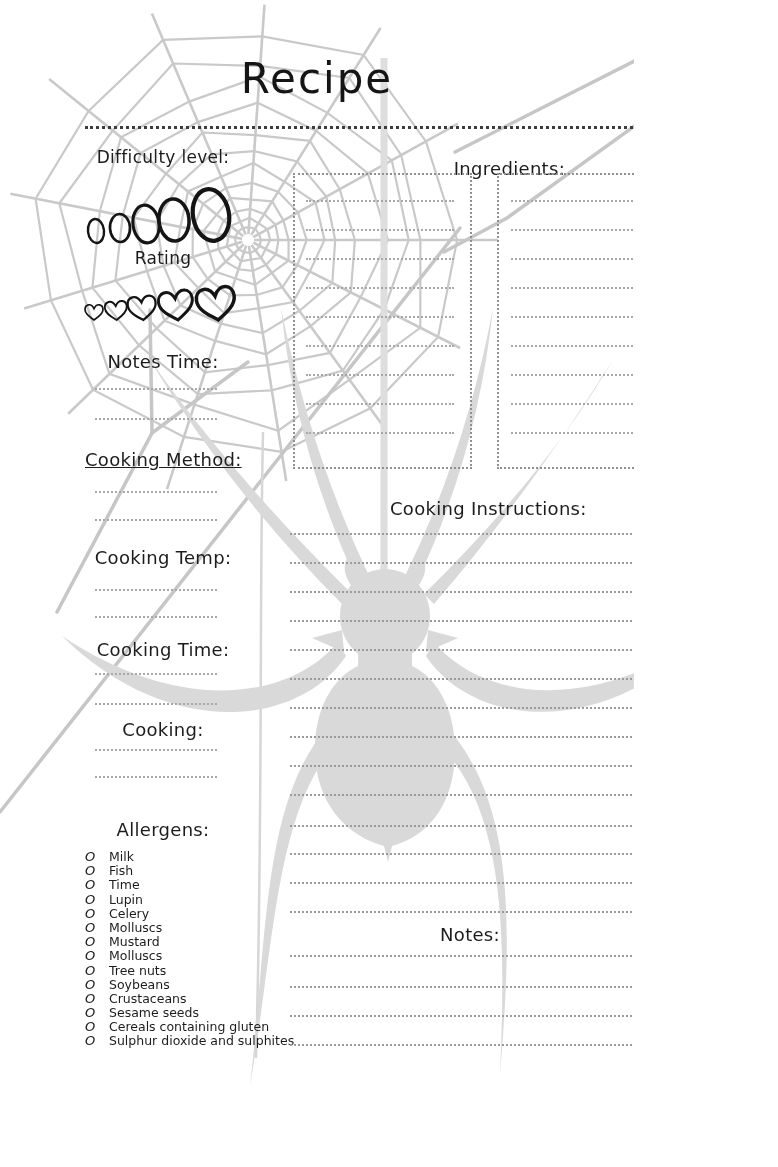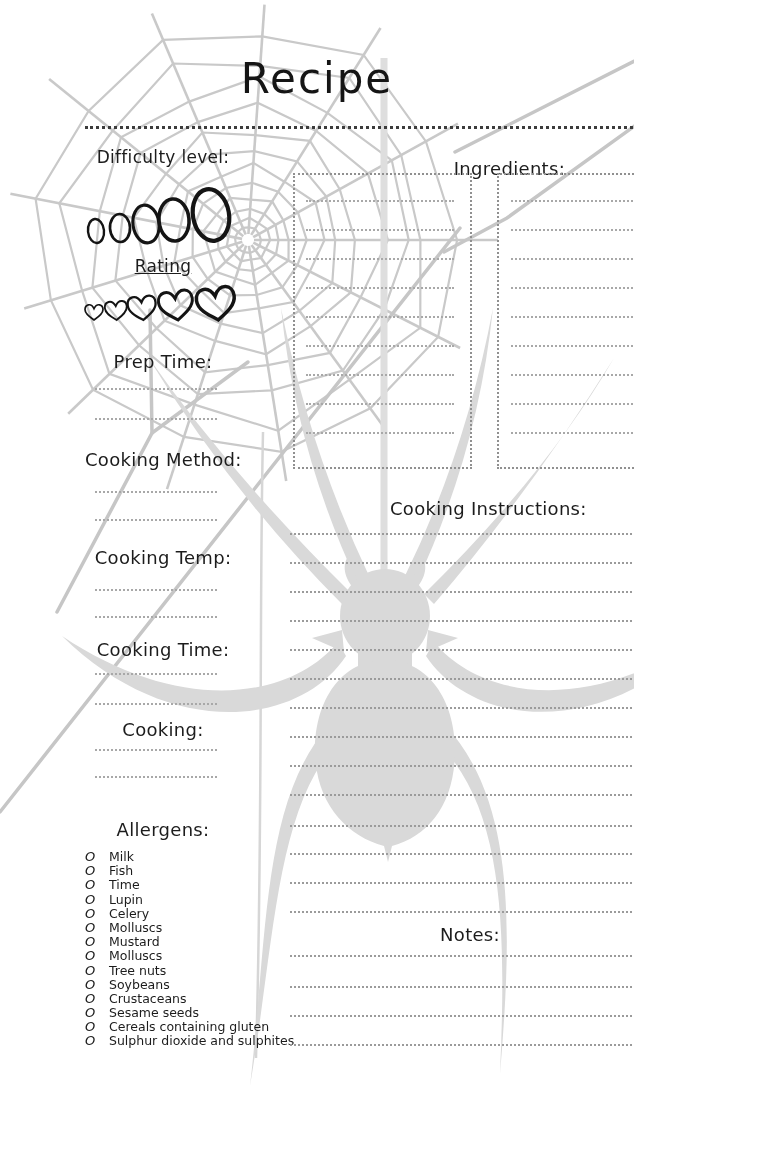--- a/index.html
+++ b/index.html
@@ -109,31 +109,31 @@
 
   <div class="fg label small" style="left:75px;top:147px;width:176px;">Difficulty level:</div>
   <svg class="fg" style="left:78px;top:184px;" width="160" height="66" viewBox="0 0 160 66" id="difficulty-svg">
       <ellipse cx="18" cy="47" rx="8" ry="12" fill="none" stroke="#141414" stroke-width="2.4" transform="rotate(-6 18 47)"></ellipse>
       <ellipse cx="42" cy="44" rx="10" ry="14" fill="none" stroke="#141414" stroke-width="2.7" transform="rotate(-3 42 44)"></ellipse>
       <ellipse cx="68" cy="40" rx="13" ry="19" fill="none" stroke="#141414" stroke-width="3.1" transform="rotate(-8 68 40)"></ellipse>
       <ellipse cx="96" cy="36" rx="15" ry="21" fill="none" stroke="#141414" stroke-width="3.6" transform="rotate(-5 96 36)"></ellipse>
       <ellipse cx="133" cy="31" rx="18" ry="26" fill="none" stroke="#141414" stroke-width="4.2" transform="rotate(-10 133 31)"></ellipse>
     </svg>
 
-  <div class="fg label small" style="left:75px;top:256px;width:176px;text-decoration:underline;">Rating</div>
+  <div class="fg label small" style="left:75px;top:248px;width:176px;">Rating</div>
   <svg class="fg" style="left:80px;top:284px;" width="162" height="46" viewBox="0 0 162 46" id="hearts-svg">
       <path d="M 14.0 24.7 C 11.1 18.5 5.0 20.3 5.0 25.6 C 5.0 30.2 10.0 33.3 14.0 36.0 C 18.0 33.3 23.0 30.2 23.0 25.6 C 23.0 20.3 16.9 18.5 14.0 24.7 Z" fill="none" stroke="#141414" stroke-width="1.7" transform="rotate(0 14 27.9)"></path>
       <path d="M 36.0 22.1 C 32.5 14.7 25.0 16.9 25.0 23.2 C 25.0 29.0 31.2 32.7 36.0 36.0 C 40.8 32.7 47.0 29.0 47.0 23.2 C 47.0 16.9 39.5 14.7 36.0 22.1 Z" fill="none" stroke="#141414" stroke-width="1.9" transform="rotate(-4 36 26.1)"></path>
       <path d="M 62.0 18.4 C 57.5 8.8 48.0 11.6 48.0 19.8 C 48.0 27.0 55.8 31.8 62.0 36.0 C 68.2 31.8 76.0 27.0 76.0 19.8 C 76.0 11.6 66.5 8.8 62.0 18.4 Z" fill="none" stroke="#141414" stroke-width="2.3" transform="rotate(-6 62 23.4)"></path>
       <path d="M 96.0 14.6 C 90.6 3.0 79.0 6.4 79.0 16.3 C 79.0 25.1 88.5 30.9 96.0 36.0 C 103.5 30.9 113.0 25.1 113.0 16.3 C 113.0 6.4 101.4 3.0 96.0 14.6 Z" fill="none" stroke="#141414" stroke-width="3" transform="rotate(-8 96 20.7)"></path>
       <path d="M 136.0 12.1 C 129.9 -0.9 117.0 2.9 117.0 14.0 C 117.0 23.8 127.6 30.3 136.0 36.0 C 144.4 30.3 155.0 23.8 155.0 14.0 C 155.0 2.9 142.1 -0.9 136.0 12.1 Z" fill="none" stroke="#141414" stroke-width="3.5" transform="rotate(-8 136 18.9)"></path>
     </svg>
 
-  <div class="fg label" style="left:85px;top:351px;width:156px;">Prep Time:</div>
-  <div class="fg label" style="left:85px;top:449px;width:156px;">Cooking Method:</div>
+  <div class="fg label" style="left:85px;top:351px;width:156px;">Notes Time:</div>
+  <div class="fg label" style="left:85px;top:449px;width:156px;text-decoration:underline;">Cooking Method:</div>
   <div class="fg label" style="left:85px;top:547px;width:156px;">Cooking Temp:</div>
   <div class="fg label" style="left:85px;top:639px;width:156px;">Cooking Time:</div>
   <div class="fg label" style="left:85px;top:719px;width:156px;">Cooking:</div>
 
   <div class="fg label" style="left:85px;top:819px;width:156px;text-align:center;">Allergens:</div>
 
   <ul class="fg al-list">
     <li class="al-row"><span class="al-chk">O</span><span>Milk</span></li>
     <li class="al-row"><span class="al-chk">O</span><span>Fish</span></li>
     <li class="al-row"><span class="al-chk">O</span><span>Time</span></li>

